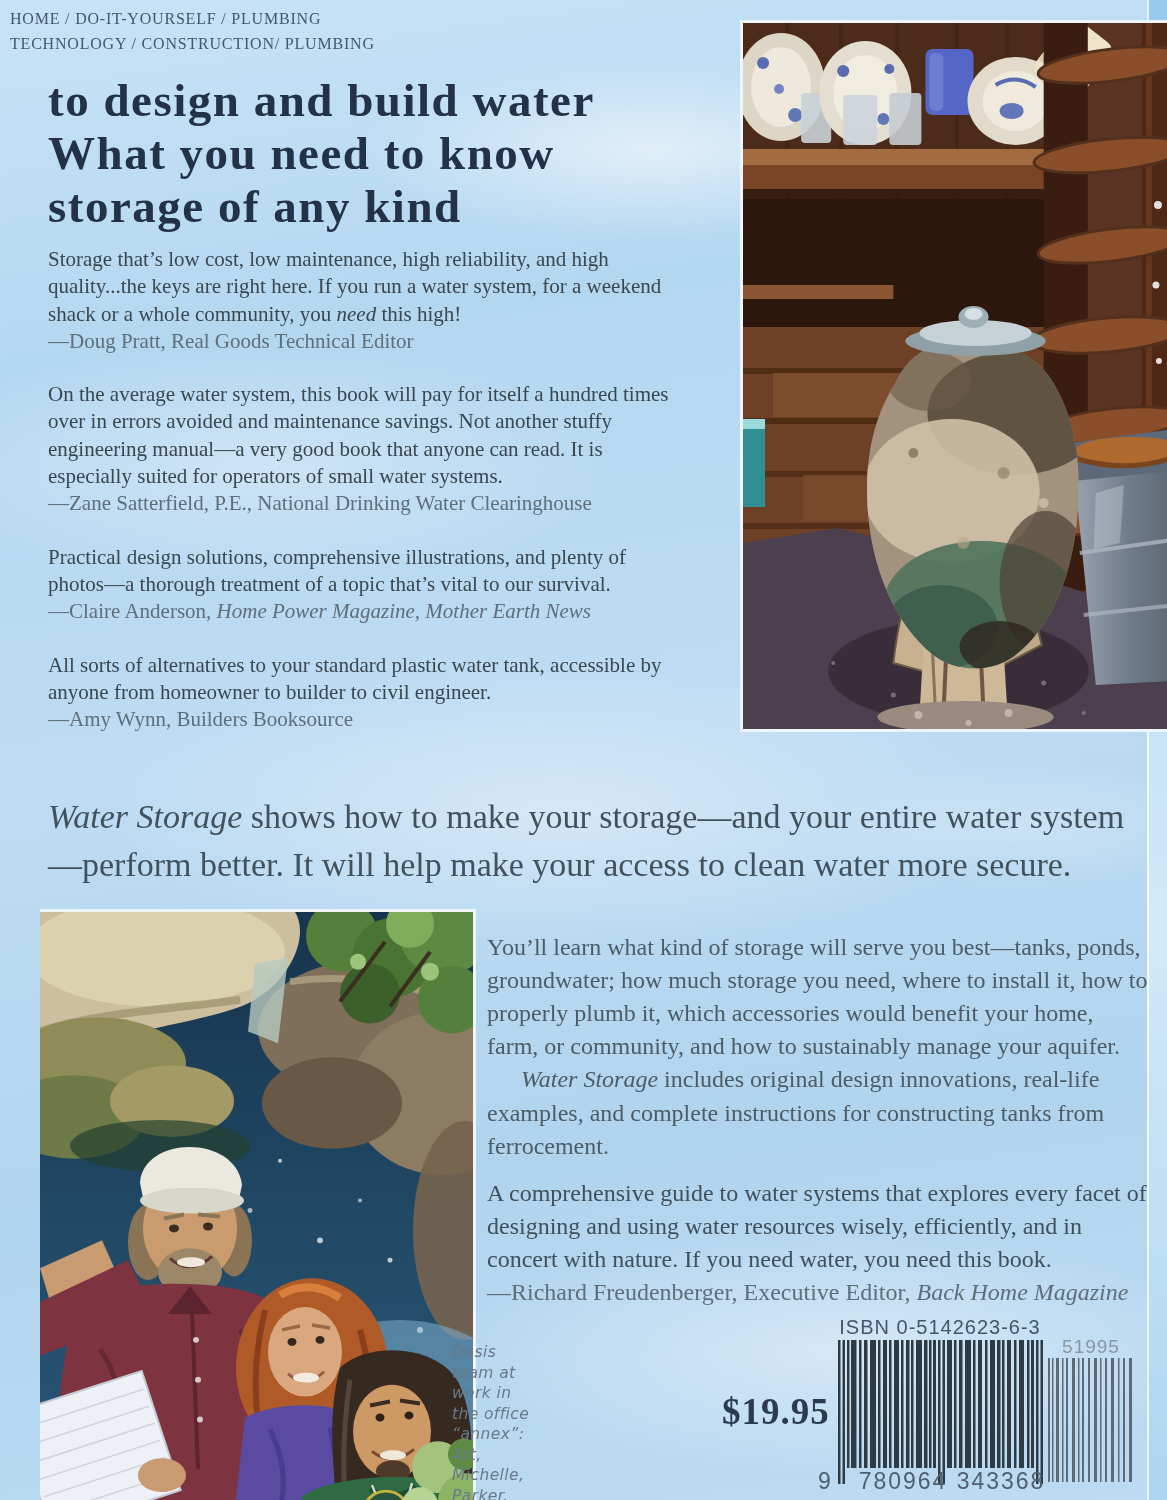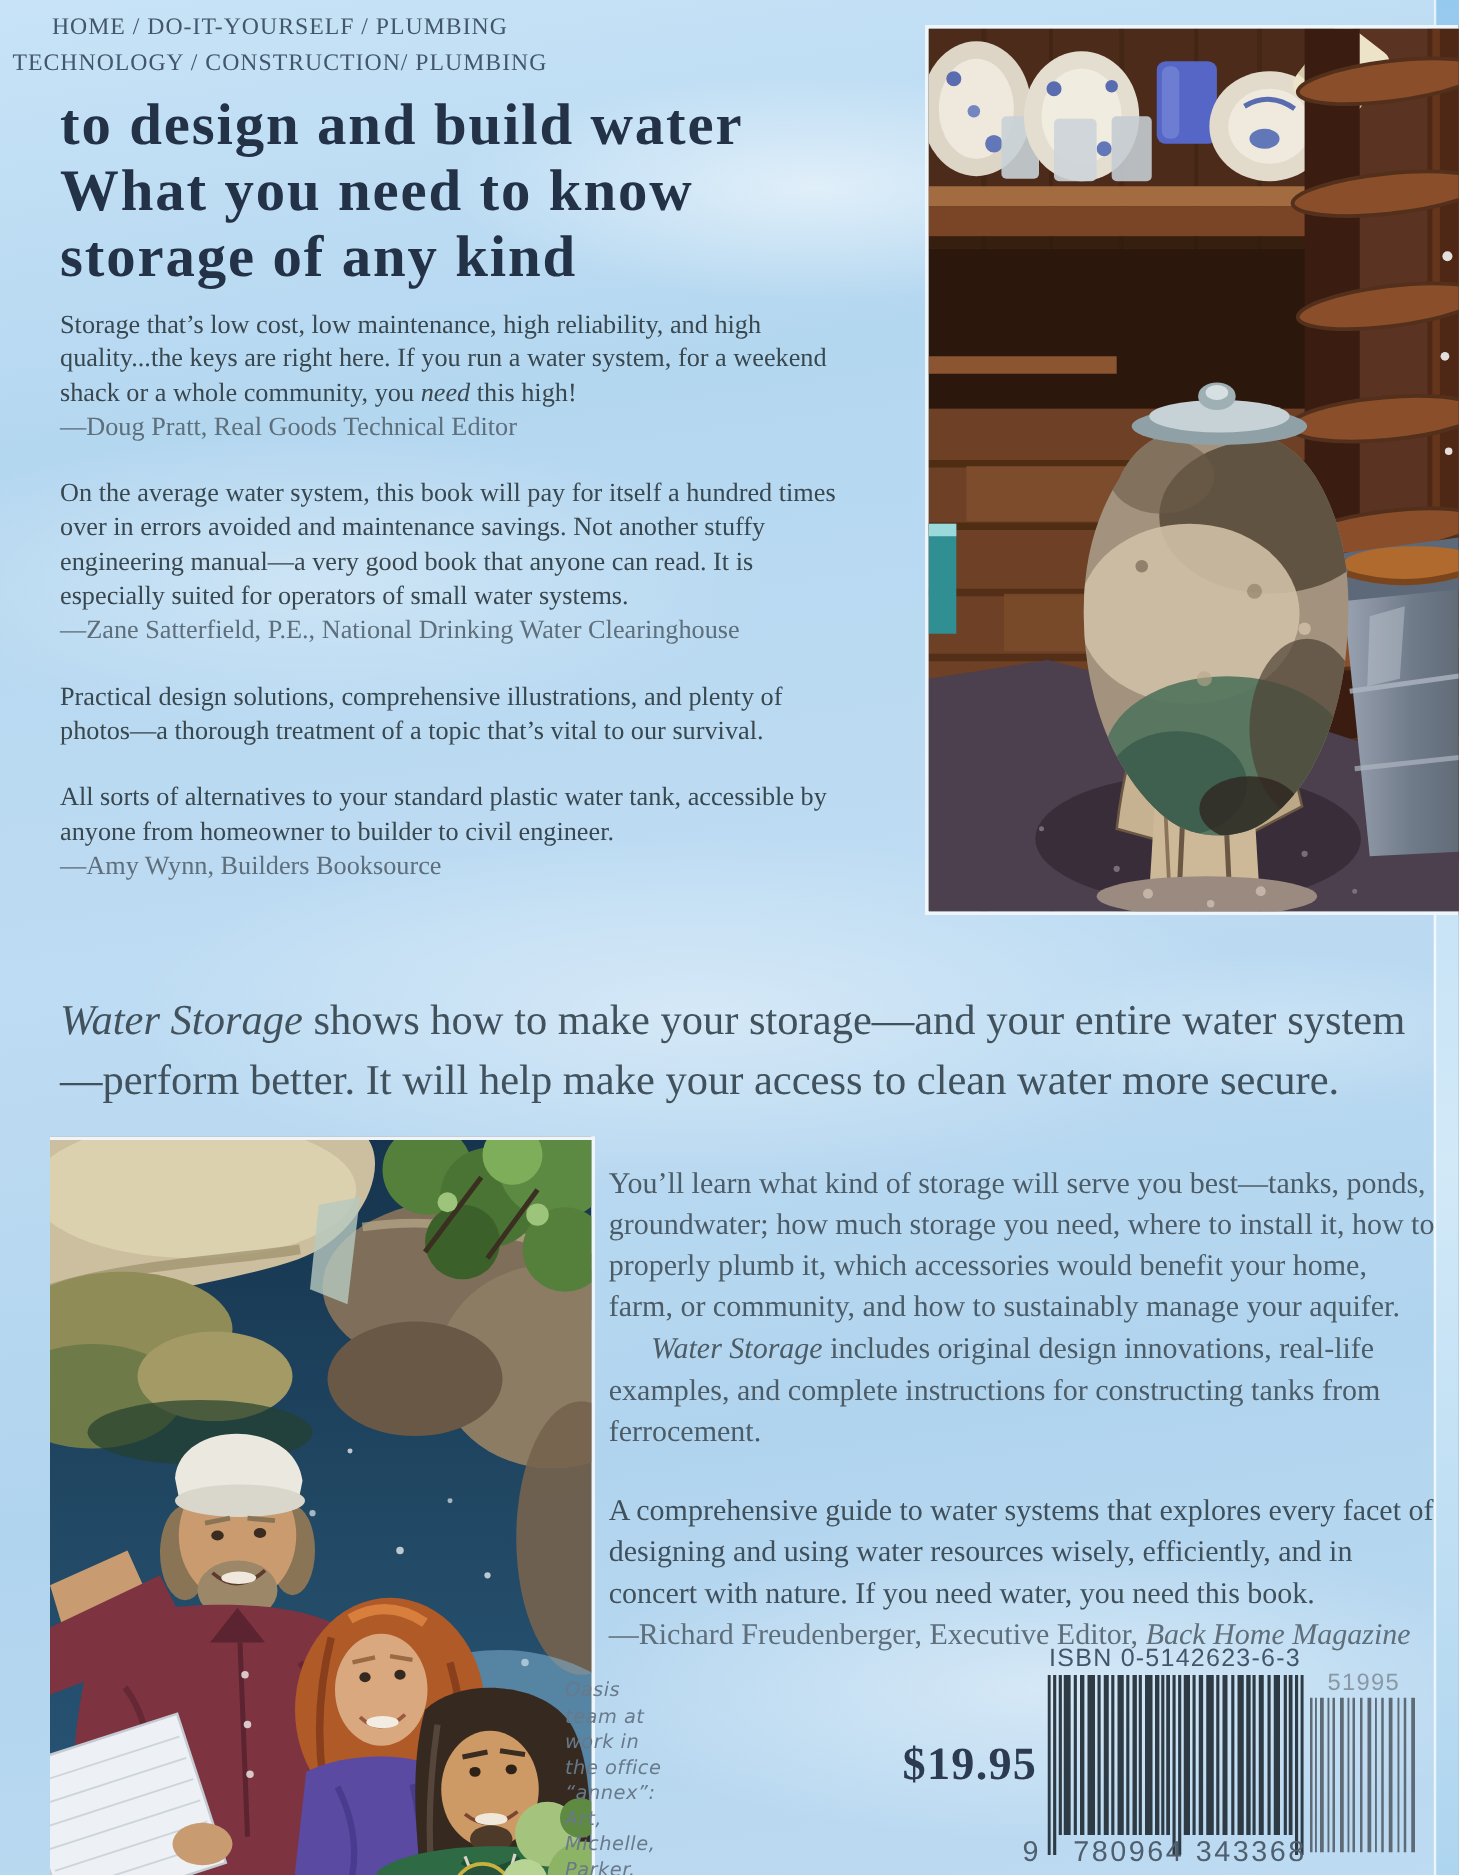--- a/index.html
+++ b/index.html
@@ -13,35 +13,35 @@
       radial-gradient(ellipse 420px 130px at 56% 10%, rgba(255,255,255,.55), transparent 70%),
       radial-gradient(ellipse 520px 170px at 22% 31%, rgba(255,255,255,.30), transparent 70%),
       radial-gradient(ellipse 650px 200px at 48% 54%, rgba(255,255,255,.38), transparent 70%),
       radial-gradient(ellipse 540px 170px at 72% 90%, rgba(255,255,255,.42), transparent 72%),
       radial-gradient(ellipse 300px 90px at 88% 55%, rgba(255,255,255,.25), transparent 70%);
   }
   .edge-strip { position:absolute; top:0; right:0; width:18px; height:100%;
     background:linear-gradient(180deg,#96c9ee 0%,#b9dcf4 30%,#d2e9f8 62%,#aed5ef 100%);
     border-left:2px solid rgba(255,255,255,.75);
   }
-  .categories { position:absolute; top:7px; left:10px; font-size:19px; line-height:1.55;
-    letter-spacing:.8px; color:#44566a;text-align:center; }
+  .categories { position:absolute; top:7px; left:10px; font-size:16px; line-height:1.55;
+    letter-spacing:.8px; color:#44566a; }
   .headline { position:absolute; top:74px; left:48px; margin:0; font-size:47px; font-weight:bold;
     color:#243247; line-height:1.13; letter-spacing:1.5px; }
   .quotes { position:absolute; top:246px; left:48px; width:625px; }
   .quotes blockquote { margin:0 0 26px 0; font-size:21px; line-height:1.3; color:#39474f; }
   .quotes .q-attr { color:#5e6e7a; }
   .q-attr em, .q-text em { font-style:italic; }
   .intro { position:absolute; top:793px; left:48px; width:1105px; margin:0;
     font-size:34px; line-height:1.42; color:#41525d; }
   .desc { position:absolute; top:931px; left:487px; width:663px; font-size:24px;
     line-height:1.38; color:#4c5c66; }
   .desc p { margin:0; }
   .desc .indent { text-indent:34px; }
-  .desc .closing { margin-top:30px; color:#3f505b; }
+  .desc .closing { margin-top:14px; color:#3f505b; }
   .desc .d-attr { color:#5e6e7a; }
   .photo { position:absolute; background:#222; }
   .photo svg { display:block; width:100%; height:100%; }
   .photo-urn { top:4px; left:700px; width:447px; height:712px;
     border:3px solid #eef6fc; box-sizing:border-box; }
   .photo-creek { top:893px; left:0; width:436px; height:607px;
     border-top:3px solid #eef6fc; border-right:3px solid #eef6fc; box-sizing:border-box; }
   .caption { position:absolute; top:1342px; left:452px; width:115px;
     font-family:"DejaVu Sans", sans-serif; font-style:italic; font-size:15.5px;
     line-height:20.5px; letter-spacing:.4px; color:#68798a; }
@@ -80,20 +80,21 @@
     <blockquote>
       <div class="q-text"><span>Storage that’s low cost, low maintenance, high reliability, and high quality...the keys are right here. If you run a water system, for a weekend shack or a whole community, you </span><em>need</em><span> this high!</span></div>
       <div class="q-attr"><span>—Doug Pratt, Real Goods Technical Editor</span></div>
     </blockquote>
     <blockquote>
       <div class="q-text"><span>On the average water system, this book will pay for itself a hundred times over in errors avoided and maintenance savings. Not another stuffy engineering manual—a very good book that anyone can read. It is especially suited for operators of small water systems.</span></div>
       <div class="q-attr"><span>—Zane Satterfield, P.E., National Drinking Water Clearinghouse</span></div>
     </blockquote>
     <blockquote>
       <div class="q-text"><span>Practical design solutions, comprehensive illustrations, and plenty of photos—a thorough treatment of a topic that’s vital to our survival.</span></div>
+      <div class="q-attr"><span>—Claire Anderson, </span><em>Home Power Magazine, Mother Earth News</em></div>
     </blockquote>
     <blockquote>
       <div class="q-text"><span>All sorts of alternatives to your standard plastic water tank, accessible by anyone from homeowner to builder to civil engineer.</span></div>
       <div class="q-attr"><span>—Amy Wynn, Builders Booksource</span></div>
     </blockquote>
   </section>
 
   <figure class="photo photo-urn">
     <svg viewBox="0 0 440 706" preserveAspectRatio="none">
       <defs>

